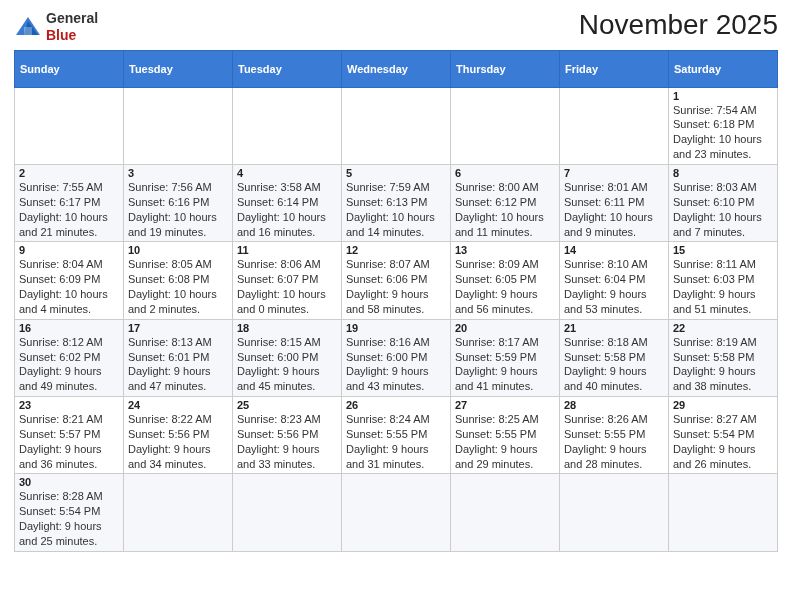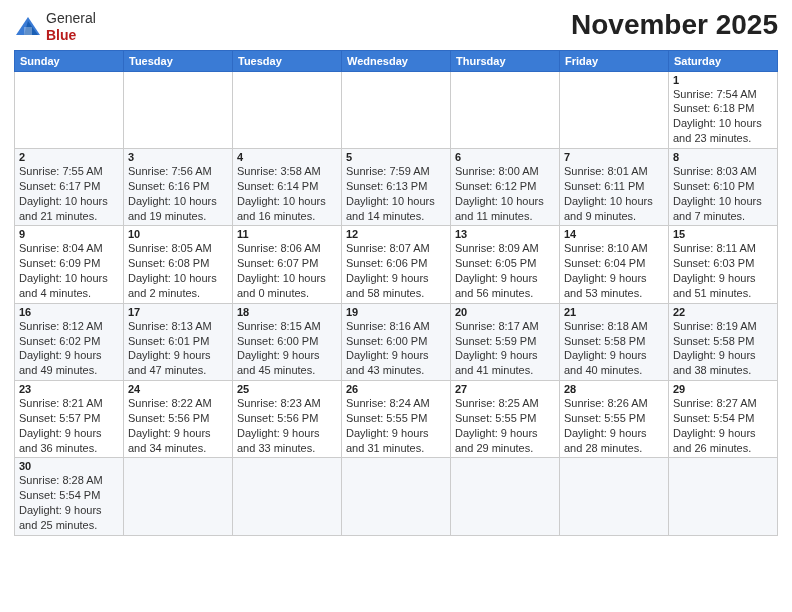--- a/index.html
+++ b/index.html
@@ -28,52 +28,52 @@
       gap: 4px;
     }
     .logo-text {
       font-size: 14px;
       color: #333;
       line-height: 1.2;
     }
     .logo-text span {
       display: block;
     }
-    .logo-text .general { font-weight: normal; }
+    .logo-text .general { font-weight: bold; }
     .logo-text .blue { font-weight: bold; color: #b91c1c; }
     .logo-icon {
       width: 28px;
       height: 28px;
     }
     .title-area {
       text-align: right;
     }
     .month-title {
       font-size: 28px;
-      font-weight: bold;
+      font-weight: normal;
       color: #222;
       line-height: 1.1;
       margin-left: 44px;
     }
     .subtitle {
       font-size: 13px;
       color: #444;
     }
     .calendar {
       width: 100%;
       border-collapse: collapse;
       border: 1px solid #ccc;
     }
     .calendar th {
       background: #3a7bd5;
       color: #fff;
       font-size: 11px;
       font-weight: bold;
       text-align: left;
-      padding: 4px 5px;
+      padding: 12px 5px;
       border: 1px solid #2e6ac4;
     }
     .calendar td {
       vertical-align: top;
       border: 1px solid #ccc;
       padding: 2px 4px;
       width: calc(100% / 7);
       background: #fff;
     }
     .calendar tr:nth-child(even) td {

